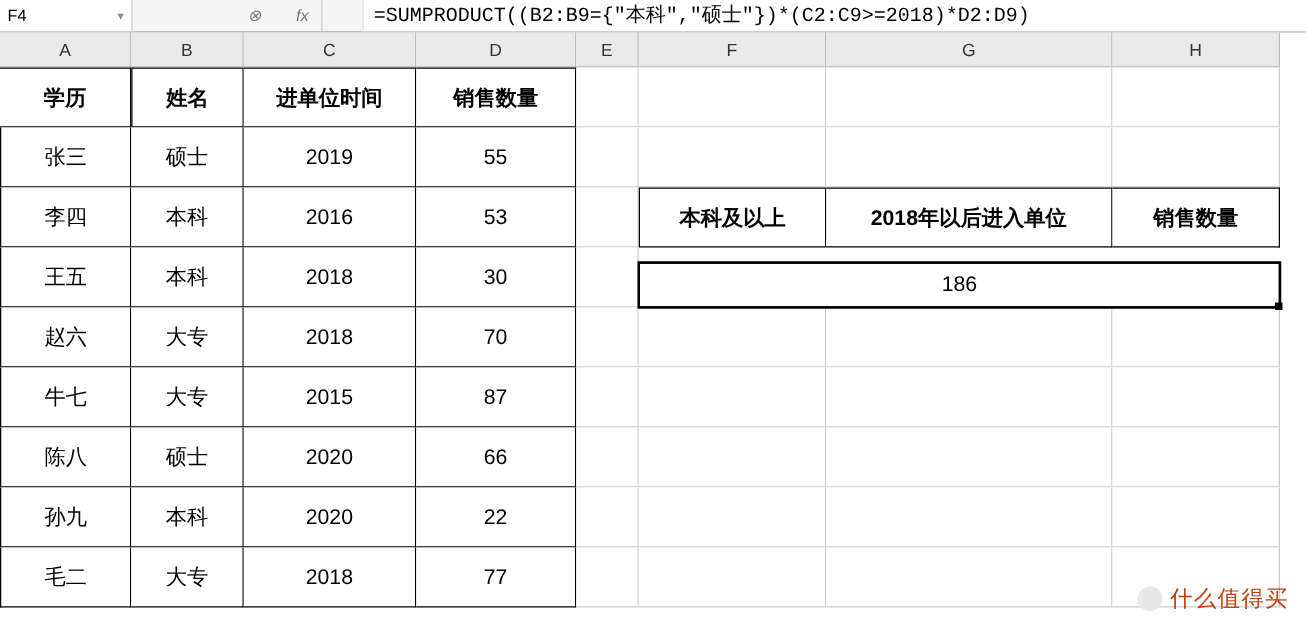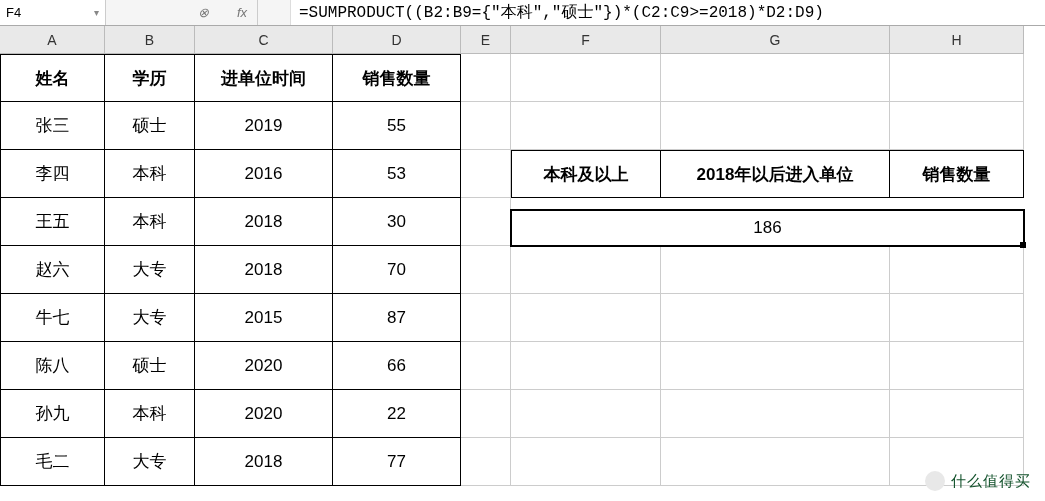--- a/index.html
+++ b/index.html
@@ -114,22 +114,22 @@
       right: -3px;
       bottom: -3px;
       width: 6px;
       height: 6px;
       background: #000;
     }
     .watermark {
       position: absolute;
       right: 14px;
       bottom: 10px;
-      color: #14532d;
-      font-size: 15px;
+      color: #c2410c;
+      font-size: 18px;
       letter-spacing: 1px;
       display: flex;
       align-items: center;
       gap: 6px;
       pointer-events: none;
     }
     .watermark-dot {
       width: 20px; height: 20px; border-radius: 50%;
       background: #e8e8e8;
       display: inline-block;
@@ -154,22 +154,22 @@
 
   <div class="col-h">A</div>
   <div class="col-h">B</div>
   <div class="col-h">C</div>
   <div class="col-h">D</div>
   <div class="col-h">E</div>
   <div class="col-h">F</div>
   <div class="col-h">G</div>
   <div class="col-h">H</div>
 
+  <div class="cell hdr">学历</div>
   <div class="cell hdr first-col">姓名</div>
-  <div class="cell hdr">学历</div>
   <div class="cell hdr">进单位时间</div>
   <div class="cell hdr">销售数量</div>
   <div class="cell"></div>
   <div class="cell"></div>
   <div class="cell"></div>
   <div class="cell"></div>
 
   <div class="cell data-a">张三</div>
   <div class="cell data-b">硕士</div>
   <div class="cell data-c">2019</div>

